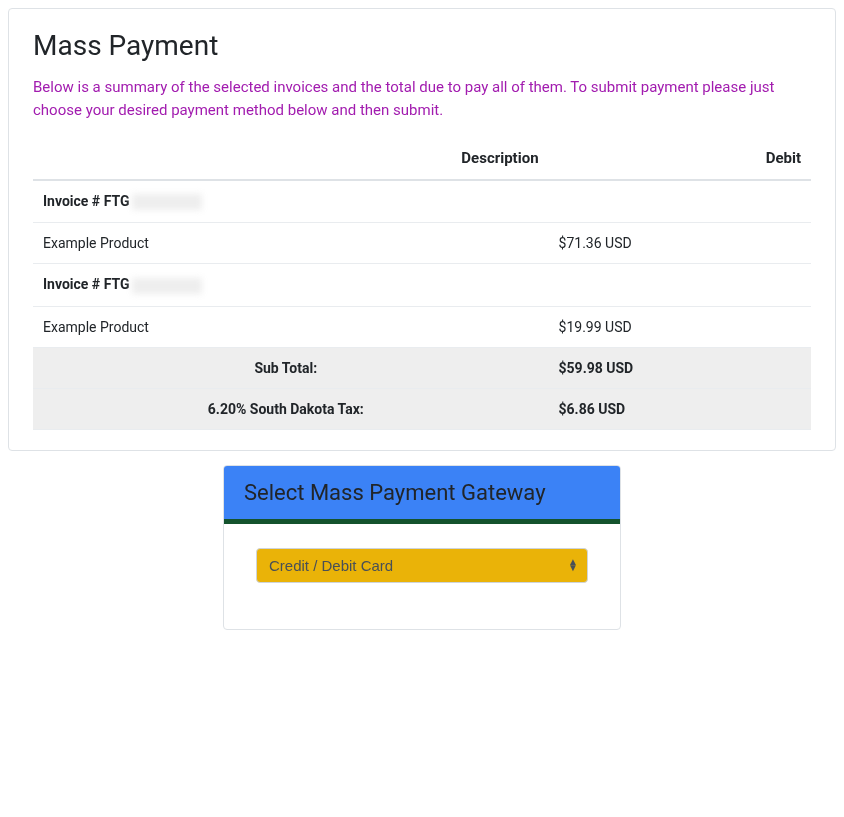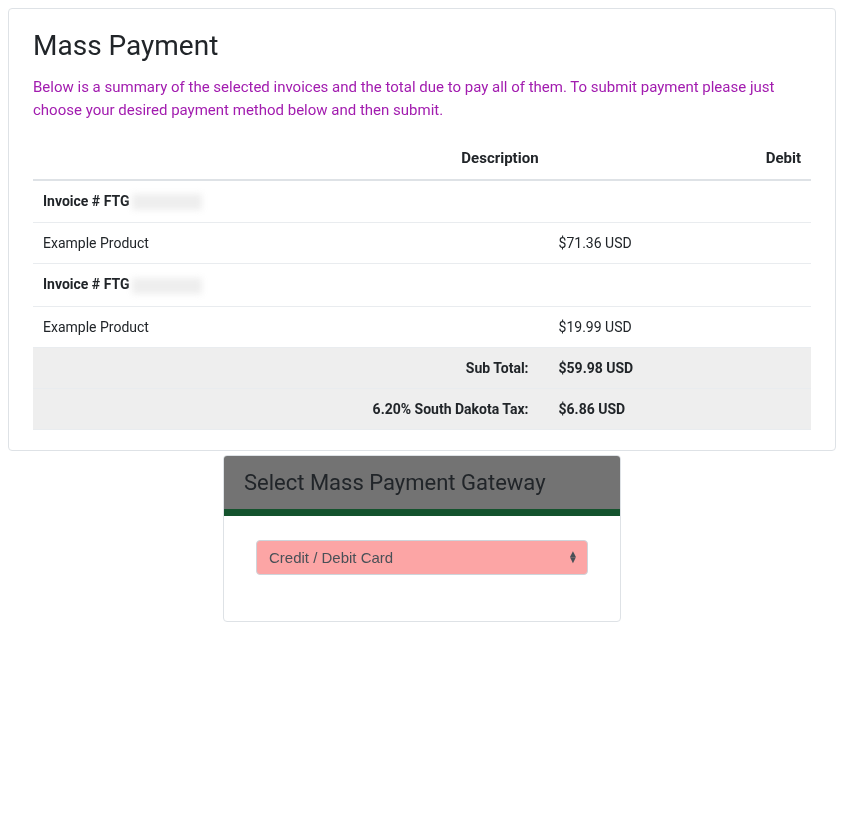--- a/index.html
+++ b/index.html
@@ -10,21 +10,21 @@
     body {
       font-family: -apple-system, BlinkMacSystemFont, "Segoe UI", Roboto, "Helvetica Neue", Arial, sans-serif;
       background: #ffffff;
       padding: 8px;
       width: 844px;
     }
     .panel {
       border: 1px solid #dee2e6;
       border-radius: 4px;
       padding: 20px 24px;
-      margin-bottom: 4px;
+      margin-bottom: 14px;
     }
     .page-title {
       font-size: 28px;
       font-weight: 400;
       color: #212529;
       margin-bottom: 14px;
     }
     .intro-text {
       font-size: 15px;
       color: #a21caf;
@@ -64,33 +64,33 @@
       margin-left: 2px;
     }
     .totals-row td {
       background: #eeeeee;
       font-weight: 700;
       font-size: 16px;
       border-bottom: none;
       padding: 14px 10px;
     }
     .totals-row .label-cell {
-      text-align: right;
+      text-align: center;
       padding-right: 20px;
     }
     .gateway-panel {
       width: 398px;
       margin: 0 auto;
       border: 1px solid #dee2e6;
       border-radius: 4px;
       overflow: hidden;
     }
     .gateway-header {
-      background: #737373;
-      border-bottom: 7px solid #14532d;
+      background: #3b82f6;
+      border-bottom: 5px solid #14532d;
       padding: 14px 20px;
     }
     .gateway-header h2 {
       font-size: 22px;
       font-weight: 400;
       color: #212529;
     }
     .gateway-body {
       padding: 24px 32px 28px;
     }
@@ -102,21 +102,21 @@
     }
     .select-wrap {
       position: relative;
       margin-bottom: 18px;
     }
     .form-select {
       width: 100%;
       padding: 8px 30px 8px 12px;
       font-size: 15px;
       color: #495057;
-      background: #fca5a5;
+      background: #eab308;
       border: 1px solid #ced4da;
       border-radius: 4px;
       appearance: none;
       -webkit-appearance: none;
       cursor: pointer;
     }
     .select-caret {
       position: absolute;
       right: 10px;
       top: 50%;

